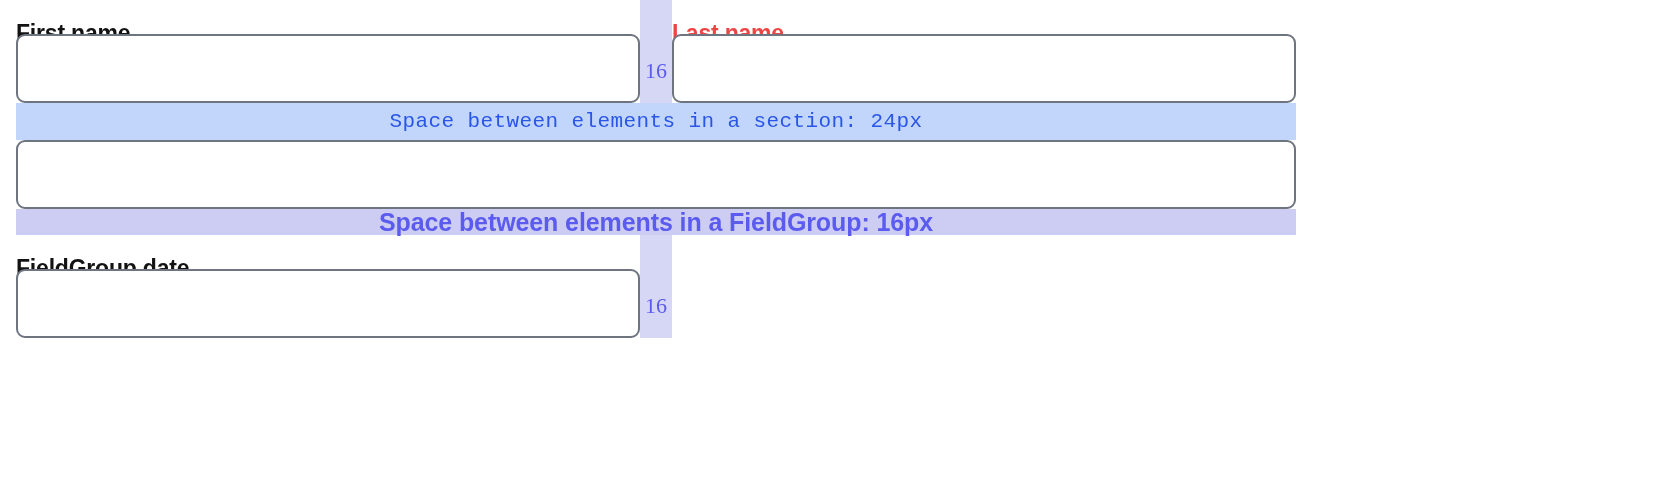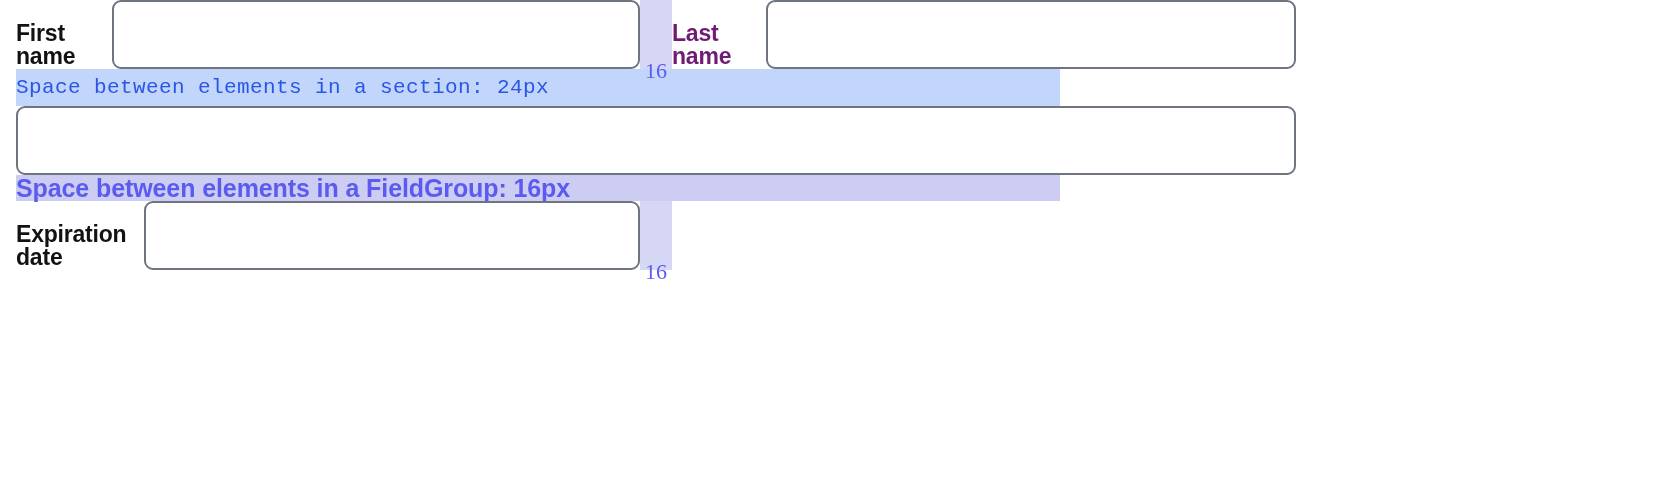--- a/index.html
+++ b/index.html
@@ -31,20 +31,21 @@
   }
 
   
   .row {
     display: flex;
     align-items: stretch;
     width: 1280px;
   }
   .col {
     display: flex;
+    flex-direction: column;
   }
   .col-half { width: 624px; }
   .col-full { width: 1280px; }
 
   
   .gutter {
     position: relative;
     width: 32px;
     background: #d6d6f5;
     flex: 0 0 32px;
@@ -83,25 +84,25 @@
     font-size: 20px;
     color: #121212;
     padding: 0 14px;
     width: 100%;
     display: block;
   }
   .field-input::placeholder { color: #9aa0aa; }
 
   
   .annot-bar {
-    width: 1044px;
+    width: 1280px;
     box-sizing: border-box;
     display: flex;
     align-items: center;
-    justify-content: flex-start;
+    justify-content: center;
     text-align: center;
   }
   .annot-section {
     height: 37px;
     background: #c2d5fb;
     color: #2a56e8;
     font-family: "Liberation Mono", monospace;
     font-size: 21px;
     letter-spacing: 0.4px;
   }
@@ -125,42 +126,42 @@
       <div class="col col-half">
         <div class="field-label" style="color: rgb(18, 18, 18);">First name</div>
         <input class="field-input" type="text" placeholder="" style="border-color: rgb(110, 116, 128);">
       </div>
 
       <div class="gutter" style="background: rgb(214, 214, 245);">
         <span class="gutter-label" style="top: 60px; color: rgb(91, 91, 239);">16</span>
       </div>
 
       <div class="col col-half">
-        <div class="field-label" style="color: #701a75;">Last name</div>
+        <div class="field-label" style="color: #ef4444;">Last name</div>
         <input class="field-input" type="text" placeholder="" style="border-color: rgb(110, 116, 128);">
       </div>
     </div>
 
     <div class="annot-bar annot-section" style="background: rgb(194, 213, 251); color: rgb(42, 86, 232);">
       <span>Space between elements in a section: 24px</span>
     </div>
 
     <div class="row">
       <div class="col col-full">
         <input class="field-input" type="text" placeholder="" style="border-color: rgb(110, 116, 128);">
       </div>
     </div>
 
     <div class="annot-bar annot-fieldgroup" style="background: rgb(205, 205, 243); color: rgb(91, 91, 239);">
       <span>Space between elements in a FieldGroup: 16px</span>
     </div>
 
     <div class="row">
       <div class="col col-half">
-        <div class="field-label" style="color: rgb(18, 18, 18);">Expiration date</div>
+        <div class="field-label" style="color: rgb(18, 18, 18);">FieldGroup date</div>
         <input class="field-input" type="text" placeholder="" style="border-color: rgb(110, 116, 128);">
       </div>
 
       <div class="gutter" style="background: rgb(214, 214, 245);">
         <span class="gutter-label" style="top: 60px; color: rgb(91, 91, 239);">16</span>
       </div>
 
     </div>
 
   </div>

